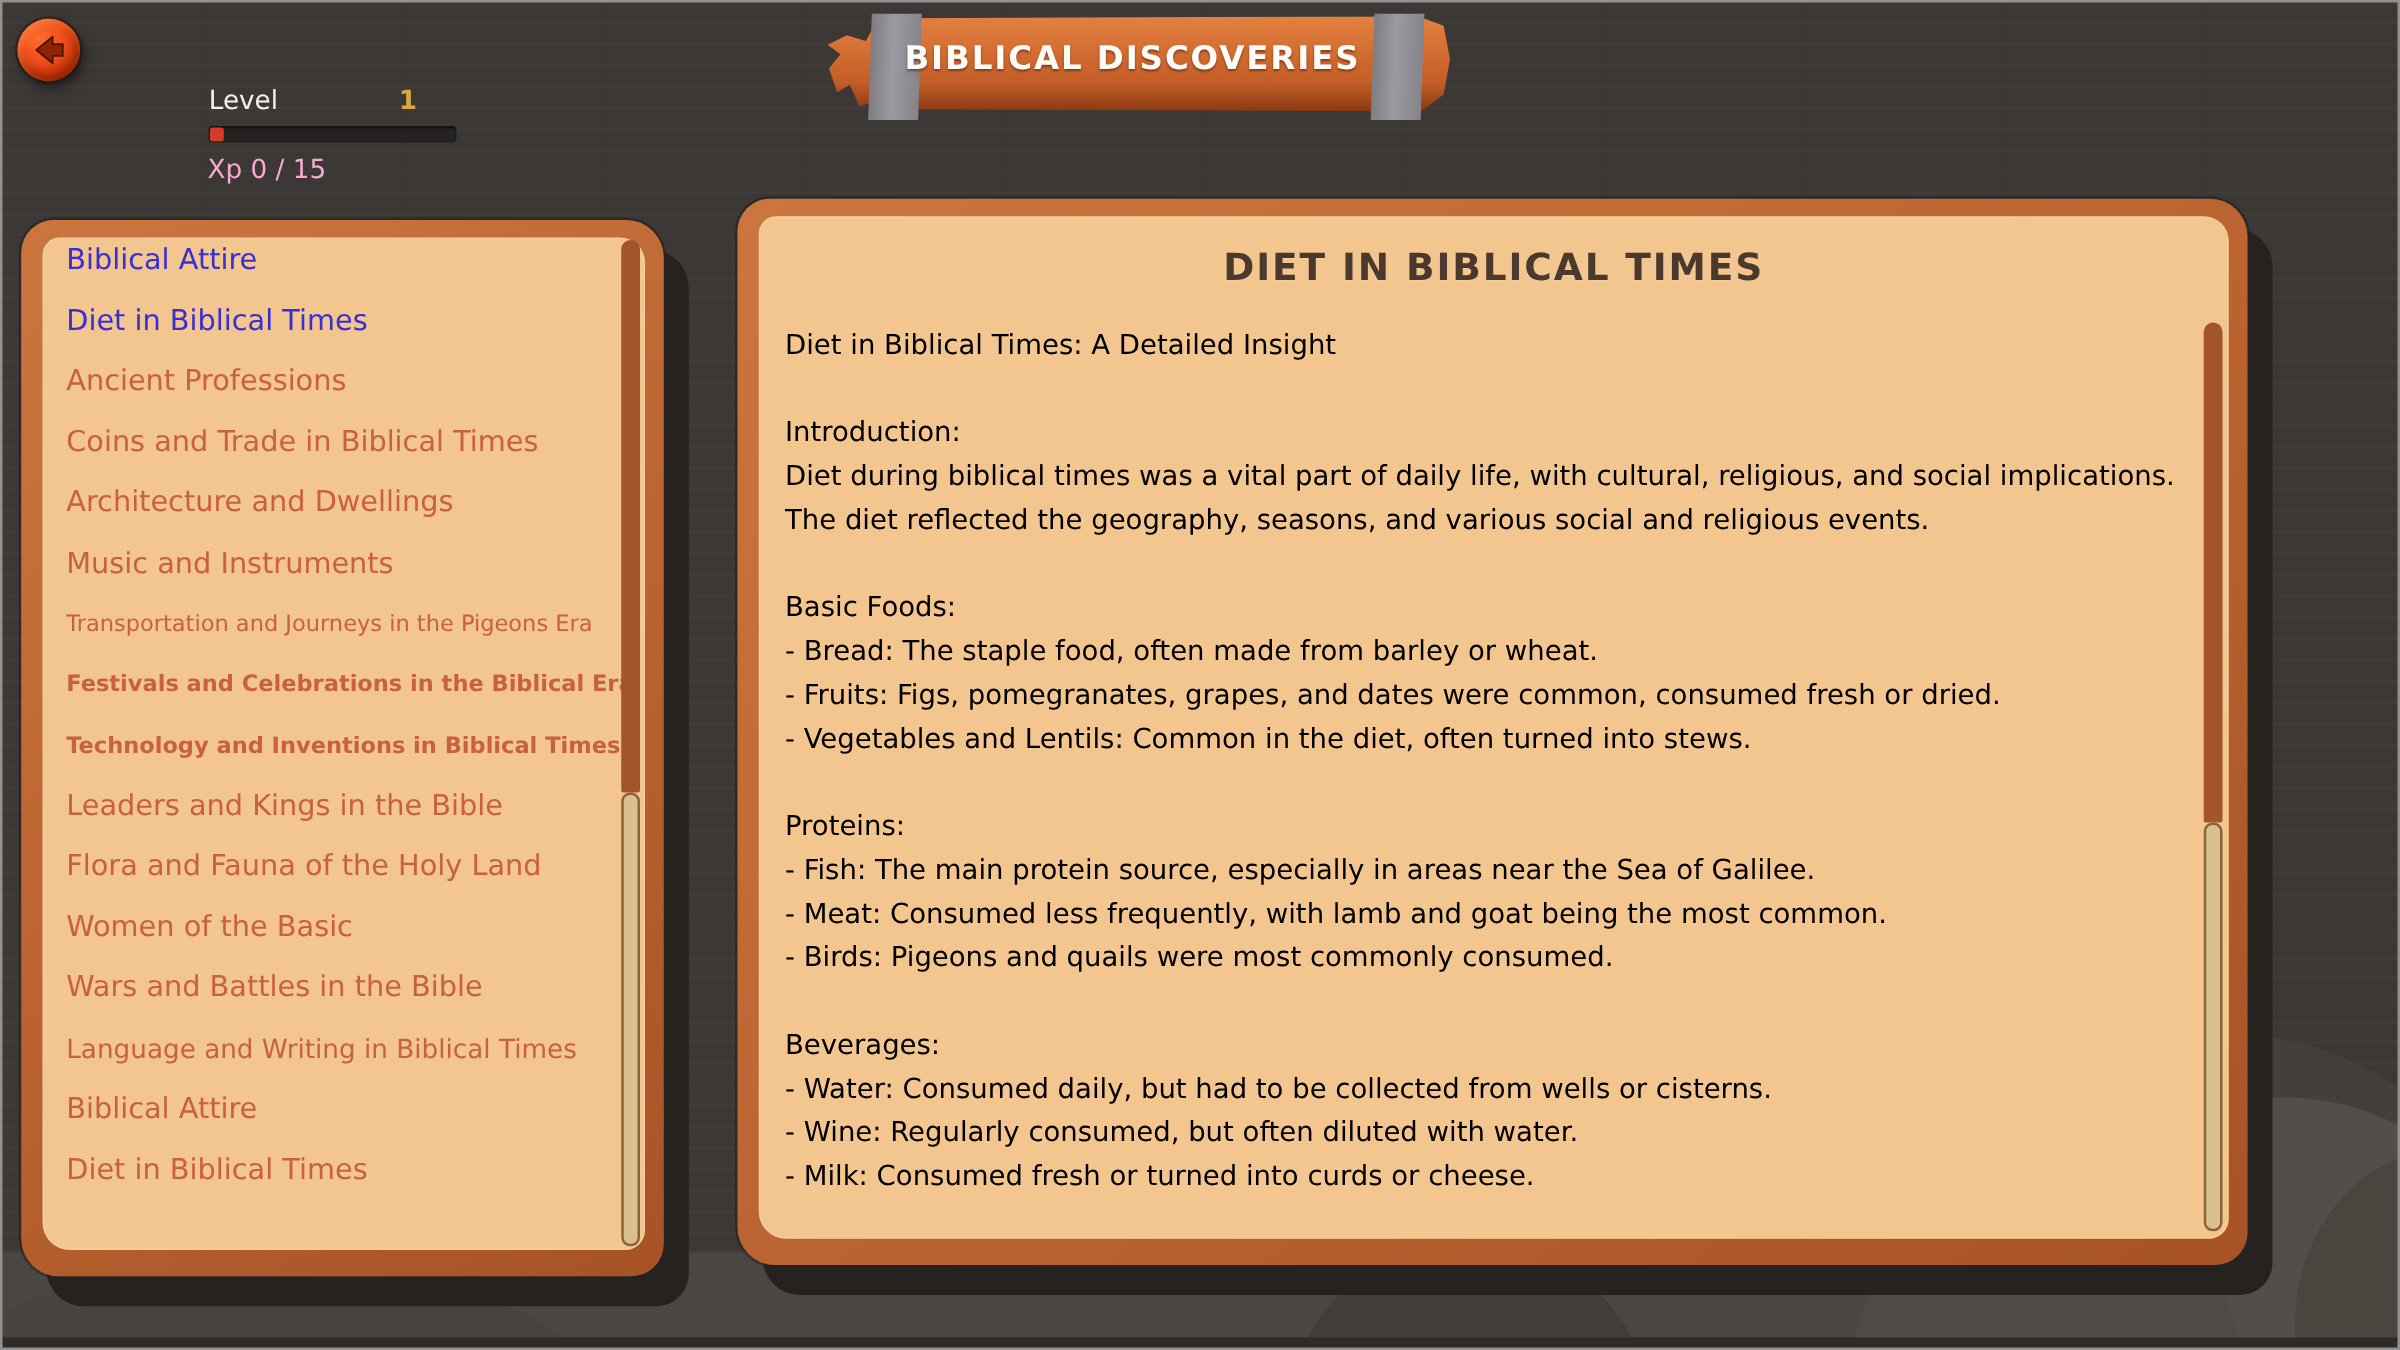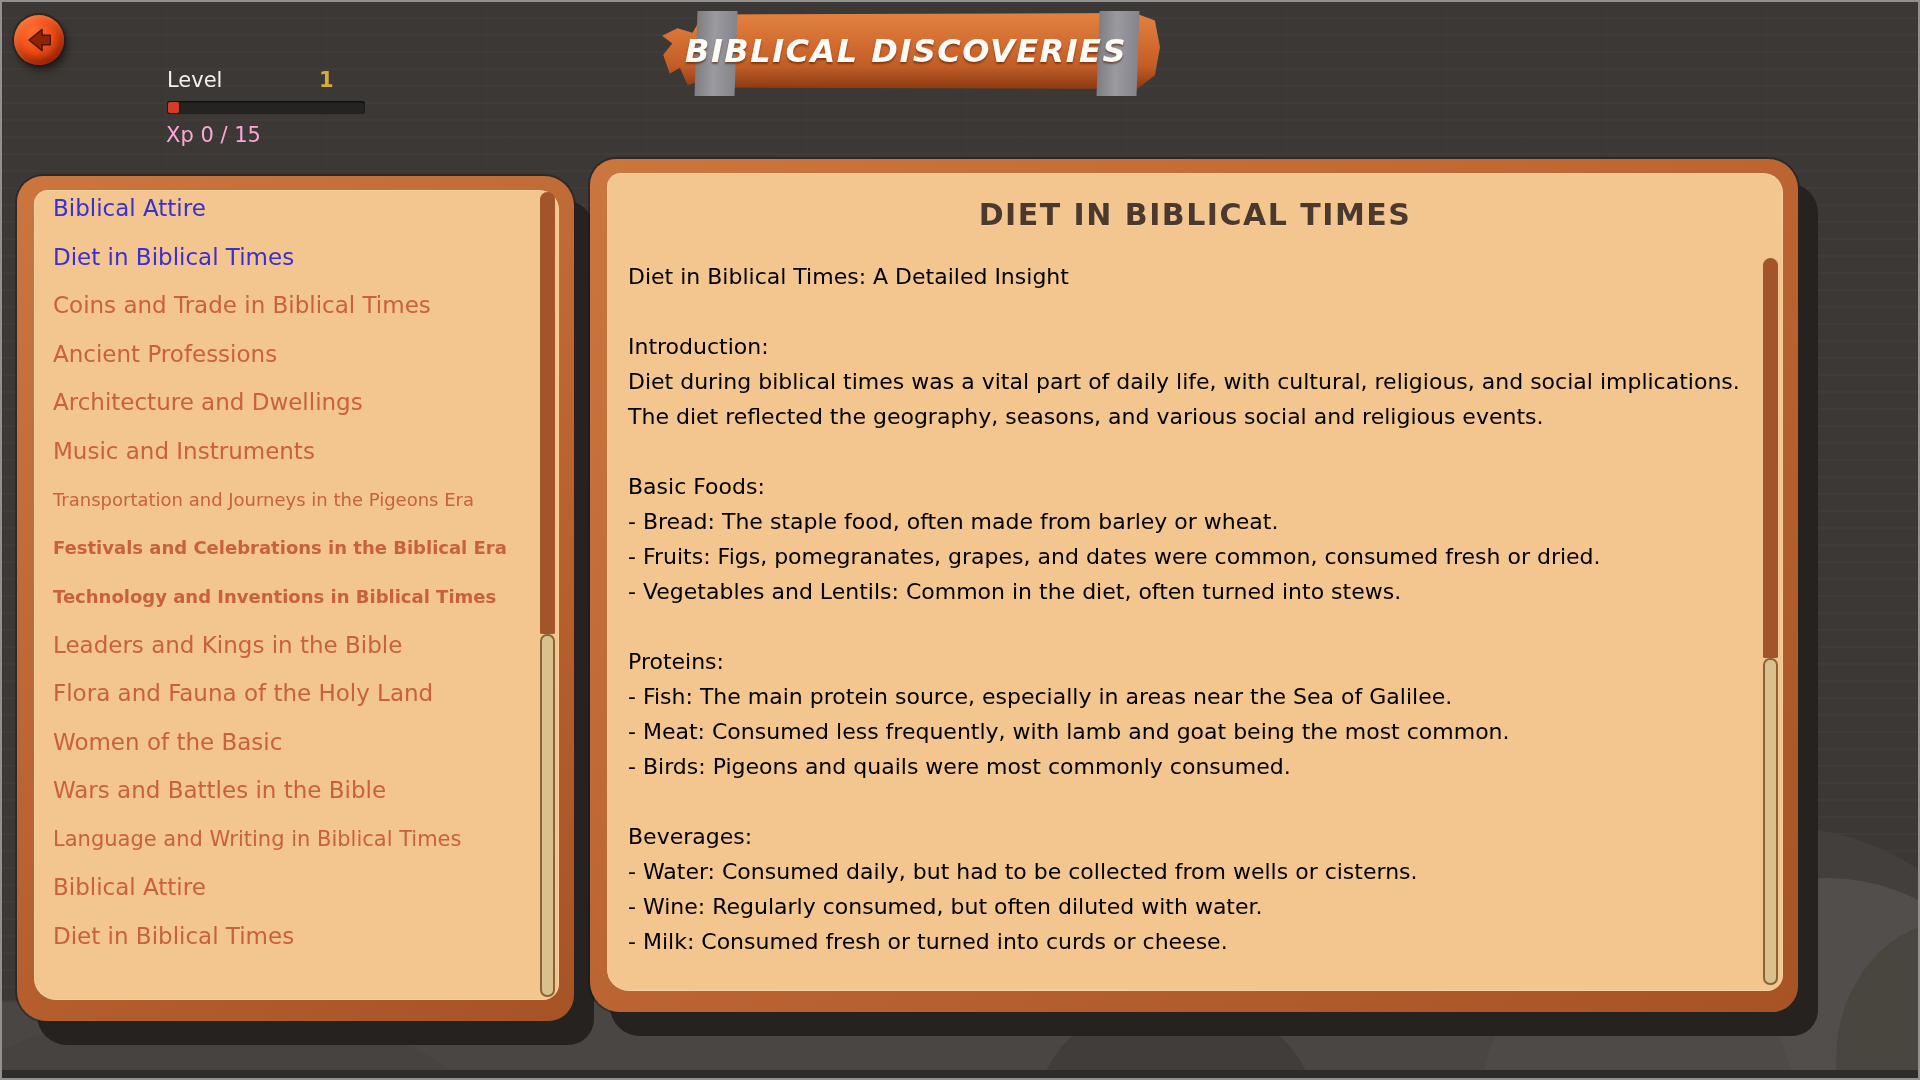--- a/index.html
+++ b/index.html
@@ -63,39 +63,38 @@
   }
   .strap{
     position:absolute;top:-2px;bottom:-7px;width:40px;z-index:2;
     background:linear-gradient(90deg,#7e7d82 0%,#9b9aa0 45%,#85848a 100%);
     transform:skewX(-2deg);
   }
   .strap-left{left:44px;}
   .strap-right{right:22px;}
   .banner-text{
     position:absolute;left:0;right:0;top:19px;text-align:center;z-index:3;
-    color:#fdfbf5;font-size:32px;font-weight:bold;letter-spacing:1.5px;
+    color:#fdfbf5;font-size:26px;font-weight:bold;letter-spacing:1.5px;
     text-shadow:0 2px 2px rgba(80,30,5,0.6);
-    font-style:italic;
   }
 
   
   .panel{
     position:absolute;z-index:5;
     background:linear-gradient(145deg,#cb763f 0%,#ba6331 55%,#a65326 100%);
     border-radius:26px 30px 26px 30px;
     box-shadow:20px 24px 0 0 #252220, 0 0 0 2px rgba(25,20,16,0.4);
   }
   .panel-inner{
     position:absolute;inset:14px 15px 21px 17px;
     background:#f3c58f;
     border-radius:14px 20px 16px 22px;
     box-shadow:inset 0 0 0 1px rgba(255,236,205,0.3);
   }
-  .sidebar-panel{left:17px;top:176px;width:557px;height:845px;}
+  .sidebar-panel{left:17px;top:176px;width:514px;height:845px;}
   .main-panel{left:590px;top:159px;width:1208px;height:853px;}
 
   
   .topic-list{position:absolute;left:19px;top:-6px;right:20px;}
   .topic{
     height:48.5px;display:flex;align-items:center;white-space:nowrap;
     font-size:23px;color:#c86140;cursor:pointer;
   }
   .topic.read{color:#3a2fd0;}
   .topic.s18{font-size:18px;}
@@ -155,22 +154,22 @@
   <div class="strap strap-left"></div>
   <div class="strap strap-right"></div>
   <div class="banner-text">BIBLICAL DISCOVERIES</div>
 </div>
 
 <div class="panel sidebar-panel">
   <div class="panel-inner">
     <div class="topic-list">
       <div class="topic read">Biblical Attire</div>
       <div class="topic read">Diet in Biblical Times</div>
+      <div class="topic">Ancient Professions</div>
       <div class="topic">Coins and Trade in Biblical Times</div>
-      <div class="topic">Ancient Professions</div>
       <div class="topic">Architecture and Dwellings</div>
       <div class="topic">Music and Instruments</div>
       <div class="topic s18">Transportation and Journeys in the Pigeons Era</div>
       <div class="topic s19">Festivals and Celebrations in the Biblical Era</div>
       <div class="topic s19">Technology and Inventions in Biblical Times</div>
       <div class="topic">Leaders and Kings in the Bible</div>
       <div class="topic">Flora and Fauna of the Holy Land</div>
       <div class="topic">Women of the Basic</div>
       <div class="topic">Wars and Battles in the Bible</div>
       <div class="topic s21">Language and Writing in Biblical Times</div>

